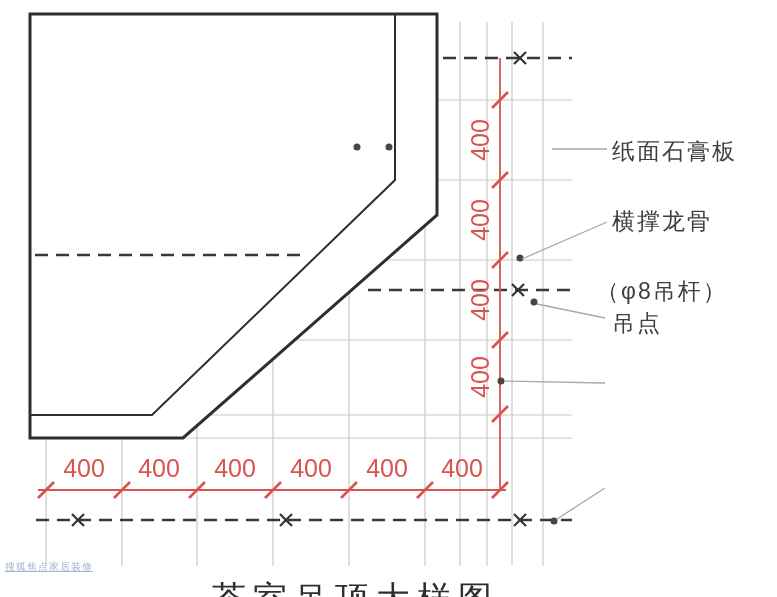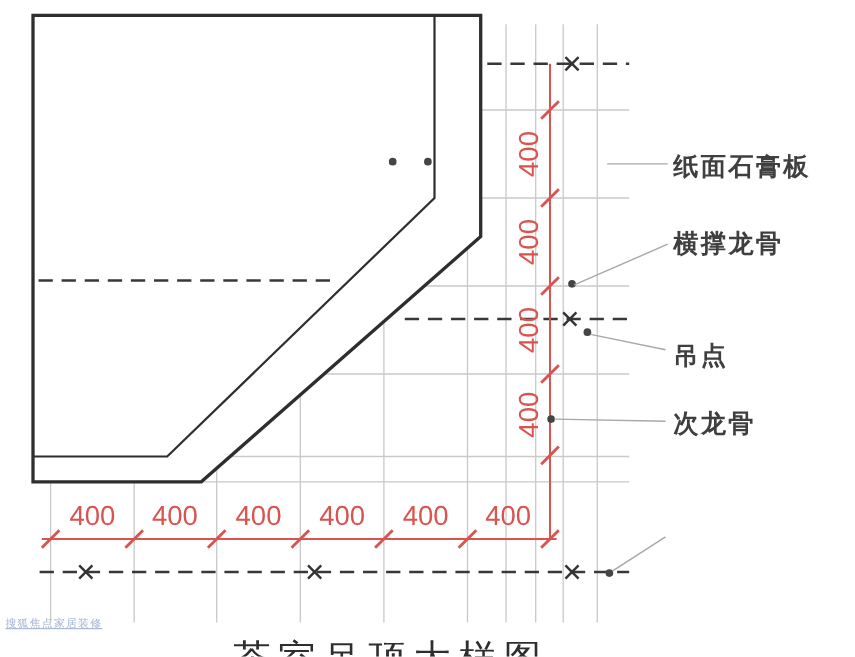--- a/index.html
+++ b/index.html
@@ -10,21 +10,20 @@
     overflow:hidden;
     font-family:"Liberation Sans", sans-serif;
   }
   #stage svg{position:absolute;left:0;top:0;}
   .callout{
     position:absolute;
     font-size:23px;
     color:#3f3f3f;
     letter-spacing:2px;
     white-space:nowrap;
-    font-weight:bold;
   }
   .caption{
     position:absolute;
     left:212px;top:576px;
     font-size:34px;
     letter-spacing:7px;
     color:#2e2e2e;
     white-space:nowrap;
   }
   .watermark{
@@ -147,20 +146,20 @@
       <line x1="552" y1="149" x2="607" y2="149"></line>
       <line x1="522" y1="259" x2="607" y2="222"></line>
       <line x1="537" y1="304" x2="605" y2="318"></line>
       <line x1="504" y1="381" x2="605" y2="383"></line>
       <line x1="557" y1="519" x2="605" y2="488"></line>
     </g>
   </svg>
 
   <div class="callout" style="left:612px;top:136px">纸面石膏板</div>
   <div class="callout" style="left:612px;top:206px">横撑龙骨</div>
+  <div class="callout" style="left:596px;top:276px">（φ8吊杆）</div>
   <div class="callout" style="left:612px;top:308px">吊点</div>
-  <div class="callout" style="left:612px;top:370px">次龙骨</div>
 
   <div class="caption">茶室吊顶大样图</div>
 
   <div class="watermark">搜狐焦点家居装修</div>
 
 </div>
 
 </body></html>

